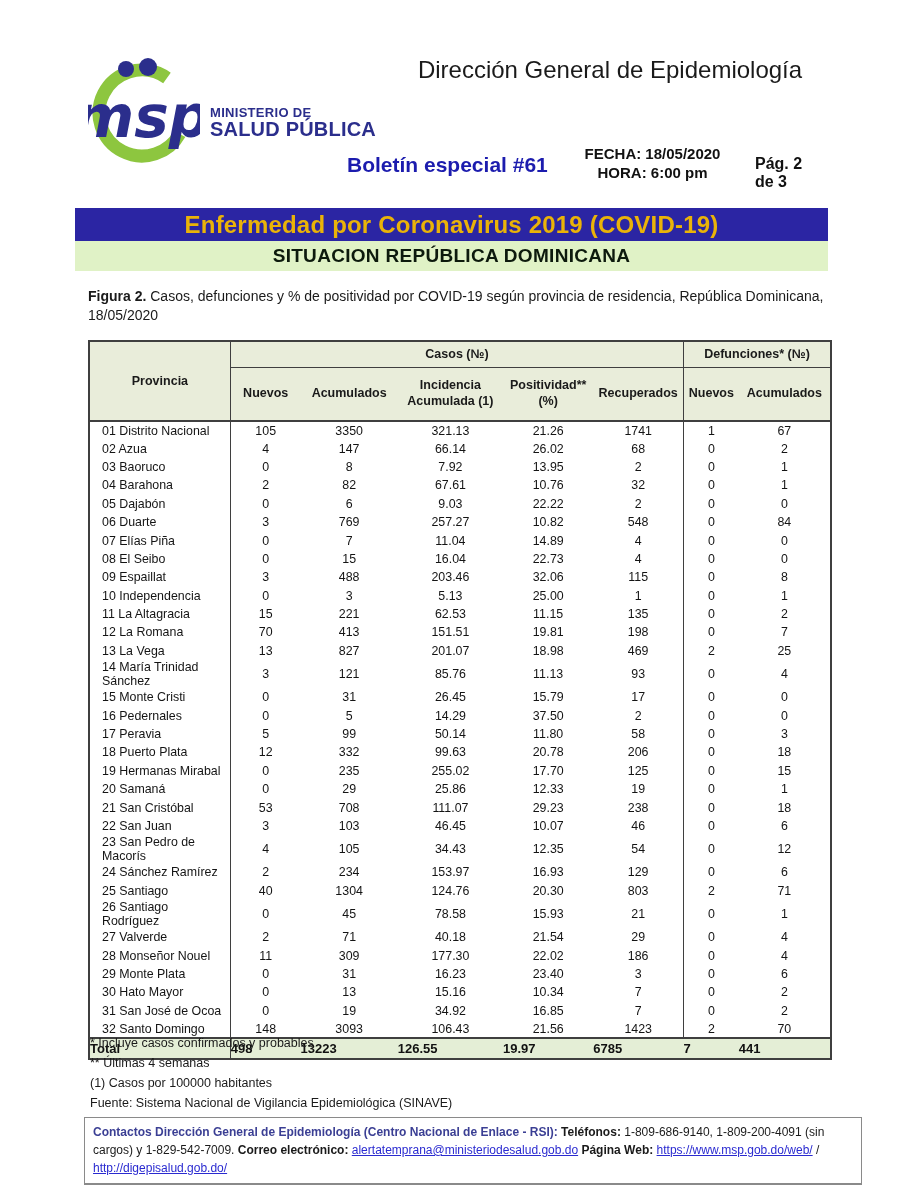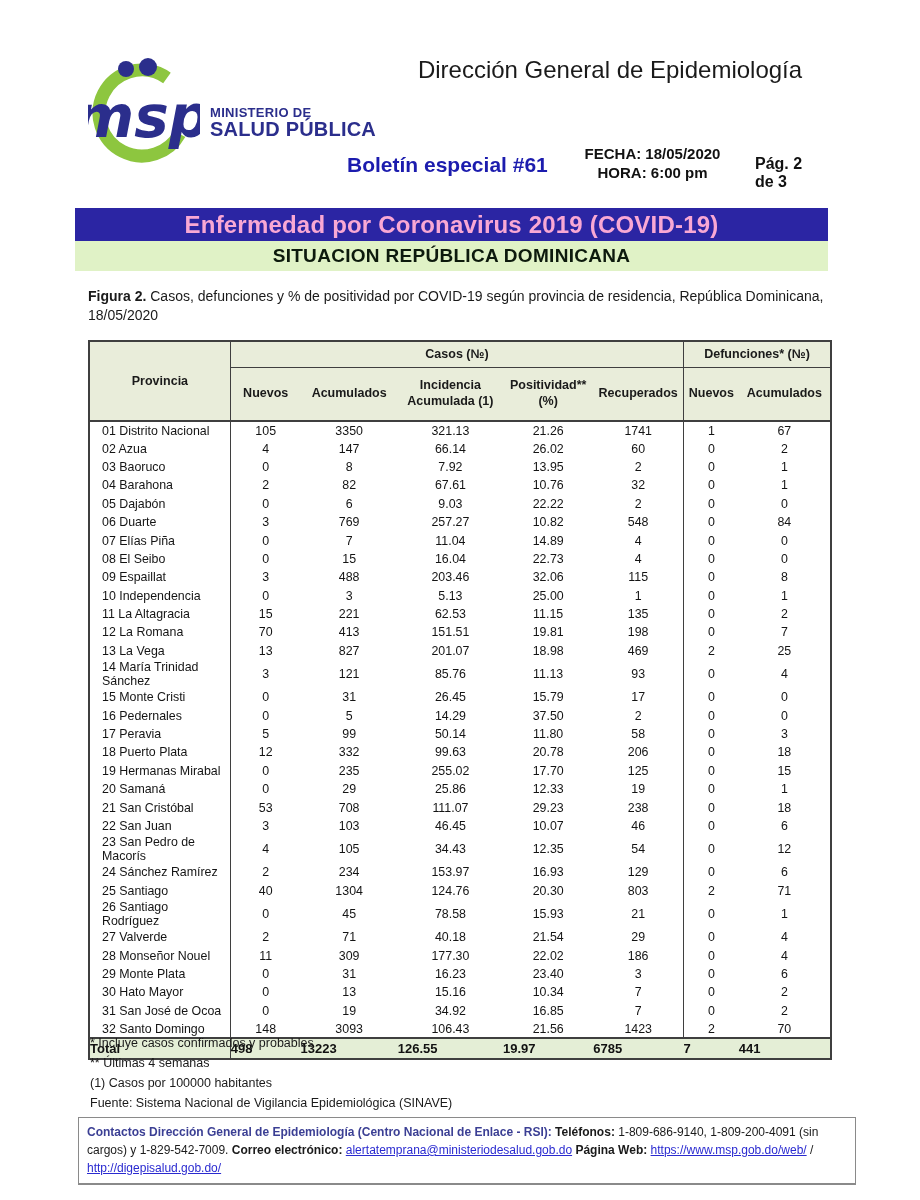--- a/index.html
+++ b/index.html
@@ -24,21 +24,21 @@
   .titles .t2 { font-size: 24px; color: #1a1a1a; margin-top: 6px; }
   .bulletin-row { position: absolute; left: 0; top: 92px; width: 807px; height: 46px; padding-left: 41px; }
   .boletin { position: absolute; left: 347px; top: 11px; font-size: 21px; font-weight: bold; color: #1c1cae; }
   .fecha-block { position: absolute; left: 570px; top: 3px; width: 165px; text-align: center; font-size: 15px; font-weight: bold; line-height: 1.25; }
   .pag { position: absolute; left: 755px; top: 13px; font-size: 16px; font-weight: bold; }
 
   
   .banner-blue {
     position: absolute; left: 75px; top: 208px; width: 753px; height: 33px;
     display: flex; align-items: center; justify-content: center;
-    font-size: 24px; font-weight: bold; color: #f9a8d4; letter-spacing: .2px;
+    font-size: 24px; font-weight: bold; color: #eab308; letter-spacing: .2px;
   }
   .banner-green {
     position: absolute; left: 75px; top: 241px; width: 753px; height: 30px;
     display: flex; align-items: center; justify-content: center;
     font-size: 19px; font-weight: bold; color: #0d1a0d; letter-spacing: .3px;
   }
 
   
   .caption { position: absolute; left: 88px; top: 287px; width: 770px; font-size: 14px; line-height: 1.35; color: #1a1a1a; }
   .caption b { font-weight: bold; }
@@ -58,21 +58,21 @@
   tbody td.recu { border-right: 1.5px solid #3f3f3f; }
   tr.total-row td { background: #e4eed6; font-weight: bold; border-top: 2px solid #3f3f3f; height: 21px; font-size: 13px; }
   tr.total-row td.prov { border-right: 1.5px solid #3f3f3f; }
 
   
   .footnotes { position: absolute; left: 90px; top: 1033px; font-size: 12.5px; line-height: 1.6; color: #1a1a1a; }
   .footnotes .src { font-weight: normal; }
 
   
   .contact {
-    position: absolute; left: 78px; top: 1117px; width: 778px; min-height: 46px;
+    position: absolute; left: 84px; top: 1117px; width: 778px; min-height: 46px;
     border: 1px solid #8a8a8a; border-bottom-width: 2px;
     padding: 5px 19px 6px 8px;
     font-size: 12px; line-height: 1.5; color: #1a1a1a;
   }
   .contact .navy { color: #3b3f94; font-weight: bold; }
   .contact .blk { font-weight: bold; }
   .contact .link { color: #2a2ad0; text-decoration: underline; cursor: pointer; }
 </style>
 </head>
 <body>
@@ -150,21 +150,21 @@
             <td class="recu">1741</td>
             <td>1</td>
             <td>67</td>
           </tr>
           <tr>
             <td class="prov">02 Azua</td>
             <td>4</td>
             <td>147</td>
             <td>66.14</td>
             <td>26.02</td>
-            <td class="recu">60</td>
+            <td class="recu">68</td>
             <td>0</td>
             <td>2</td>
           </tr>
           <tr>
             <td class="prov">03 Baoruco</td>
             <td>0</td>
             <td>8</td>
             <td>7.92</td>
             <td>13.95</td>
             <td class="recu">2</td>

